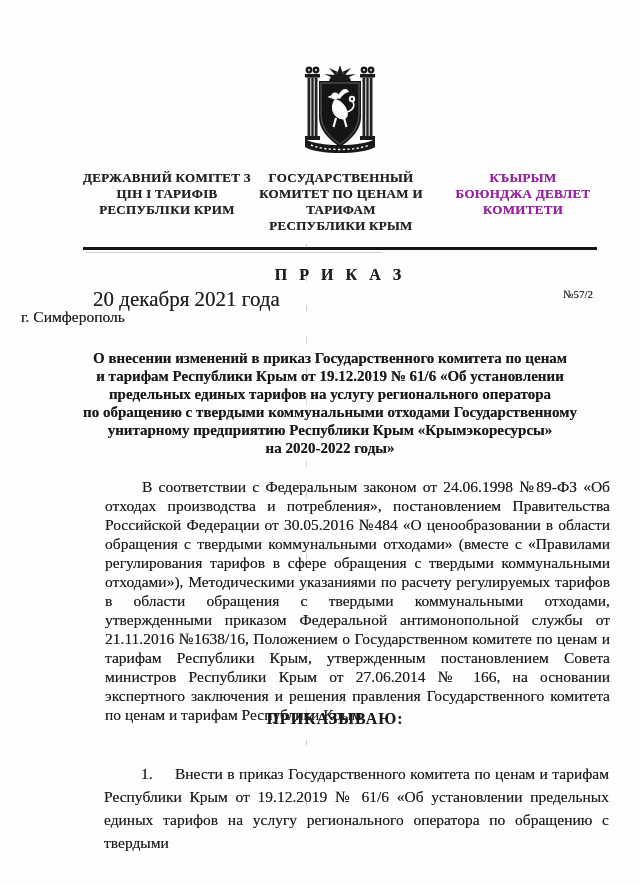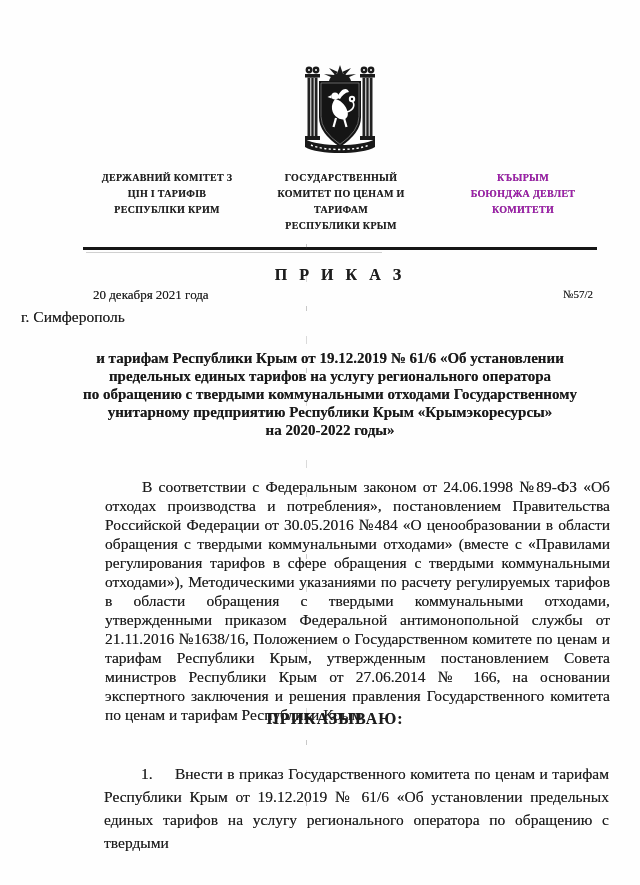--- a/index.html
+++ b/index.html
@@ -14,21 +14,21 @@
     width: 640px; height: 885px;
     background: #fefefe;
     overflow: hidden;
   }
   .scan-text { text-shadow: 0 0 0.5px rgba(30,30,30,0.65); }
 
   
   .emblem { position: absolute; left: 302px; top: 64px; width: 76px; height: 98px; }
   .org {
     position: absolute; top: 170px;
-    font-weight: bold; font-size: 10px; line-height: 16px;
+    font-weight: bold; font-size: 13px; line-height: 16px;
     text-align: center; letter-spacing: 0.3px;
     color: #232323;
   }
   .org-left   { left: 72px;  width: 190px; }
   .org-center { left: 256px; width: 170px; }
   .org-right  { left: 424px; width: 198px; color: #a21caf; filter: blur(0.2px); }
 
   .rule { position: absolute; left: 83px; top: 247px; width: 514px; height: 3px; background: #161616; }
   .rule-echo { position: absolute; left: 86px; top: 252px; width: 296px; height: 1px; background: rgba(0,0,0,0.18); }
 
@@ -38,21 +38,21 @@
       rgba(55,55,55,0.45) 0 5px, transparent 5px 30px,
       rgba(55,55,55,0.3) 30px 38px, transparent 38px 62px);
     opacity: 0.6;
   }
 
   
   .doc-type {
     position: absolute; left: 30px; top: 266px; width: 620px;
     text-align: center; font-weight: bold; font-size: 16px; letter-spacing: 4px;
   }
-  .date-line { position: absolute; left: 93px; top: 287px; font-size: 13px; }
+  .date-line { position: absolute; left: 93px; top: 287px; font-size: 21px; }
   .doc-number { position: absolute; top: 288px; right: 47px; font-size: 11px; }
   .city { position: absolute; left: 21px; top: 308px; width: 620px; font-size: 15.5px; }
 
   .doc-title {
     position: absolute; left: 65px; top: 349px; width: 530px;
     text-align: center; font-weight: bold; font-size: 15px; line-height: 18px;
     color: #1a1a1a;
   }
 
   .preamble {
@@ -155,20 +155,21 @@
   <div class="rule"></div>
   <div class="rule-echo"></div>
   <div class="fold-line"></div>
 
   <div class="doc-type scan-text">П Р И К А З</div>
   <div class="date-line scan-text">20 декабря 2021 года</div>
   <div class="doc-number scan-text">№57/2</div>
   <div class="city scan-text">г. Симферополь</div>
 
   <div class="doc-title scan-text">
+    <div>О внесении изменений в приказ Государственного комитета по ценам</div>
     <div>и тарифам Республики Крым от 19.12.2019 № 61/6 «Об установлении</div>
     <div>предельных единых тарифов на услугу регионального оператора</div>
     <div>по обращению с твердыми коммунальными отходами Государственному</div>
     <div>унитарному предприятию Республики Крым «Крымэкоресурсы»</div>
     <div>на 2020-2022 годы»</div>
   </div>
 
   <p class="preamble scan-text">В соответствии с Федеральным законом от 24.06.1998 №89-ФЗ «Об отходах производства и потребления», постановлением Правительства Российской Федерации от 30.05.2016 №484 «О ценообразовании в области обращения с твердыми коммунальными отходами» (вместе с «Правилами регулирования тарифов в сфере обращения с твердыми коммунальными отходами»), Методическими указаниями по расчету регулируемых тарифов в области обращения с твердыми коммунальными отходами, утвержденными приказом Федеральной антимонопольной службы от 21.11.2016 №1638/16, Положением о Государственном комитете по ценам и тарифам Республики Крым, утвержденным постановлением Совета министров Республики Крым от 27.06.2014 № 166, на основании экспертного заключения и решения правления Государственного комитета по ценам и тарифам Республики Крым</p>
 
   <div class="resolution-word scan-text">ПРИКАЗЫВАЮ:</div>

